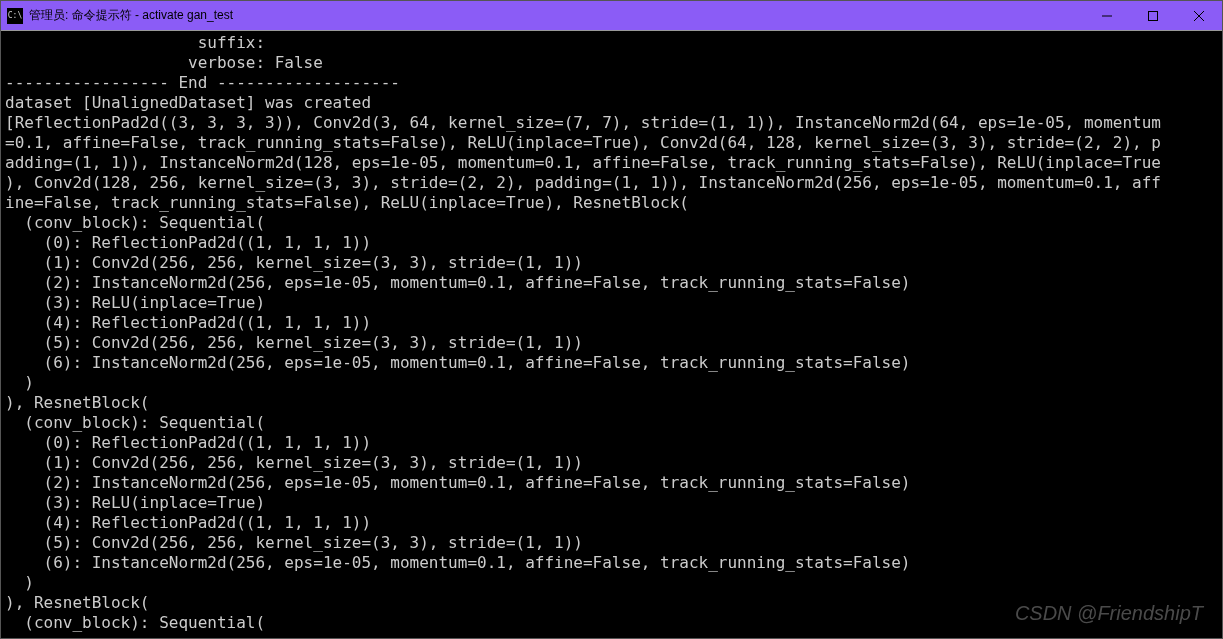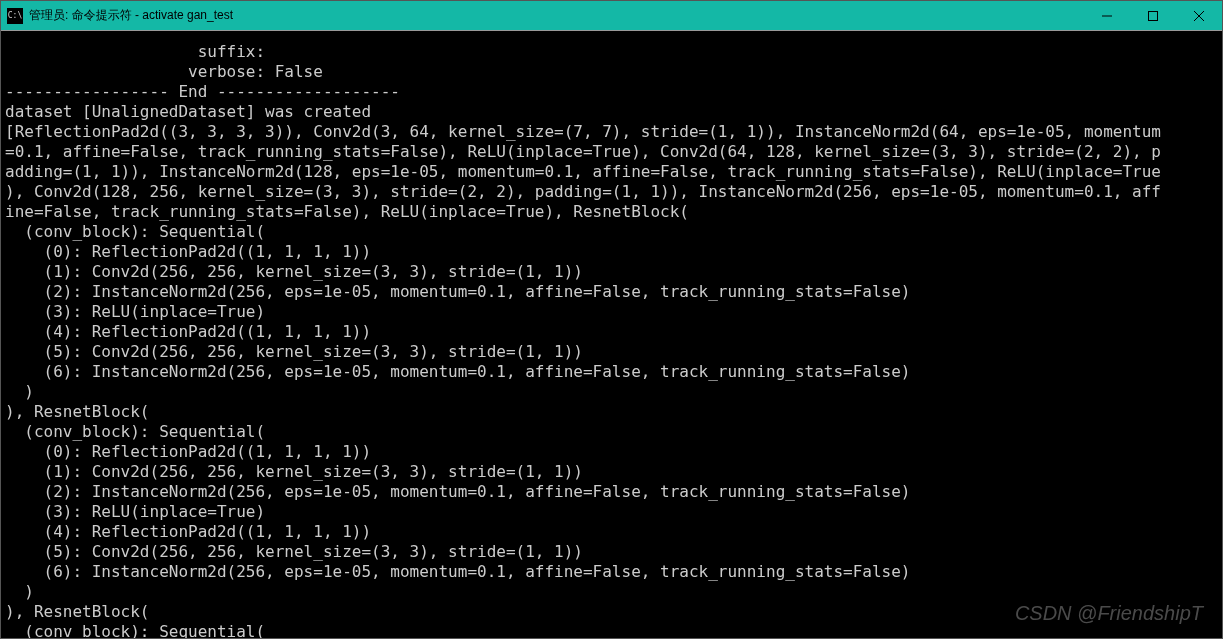--- a/index.html
+++ b/index.html
@@ -18,21 +18,21 @@
     .window {
       width: 100%;
       height: 100%;
       background: #fff;
       display: flex;
       flex-direction: column;
       border: 1px solid #555;
     }
     .titlebar {
       height: 30px;
-      background: #14b8a6;
+      background: #8b5cf6;
       display: flex;
       align-items: center;
       padding-left: 6px;
       border-bottom: 1px solid #999;
       font-size: 12px;
       color: #000;
     }
     .app-icon {
       width: 16px;
       height: 16px;
@@ -71,21 +71,21 @@
       width: 10px;
       height: 10px;
     }
     .terminal {
       flex: 1;
       background: #000;
       color: #cccccc;
       font-family: "NSimSun", "SimSun", "Consolas", monospace;
       font-size: 16px;
       line-height: 20px;
-      padding: 11px 4px;
+      padding: 2px 4px;
       white-space: pre;
       overflow: hidden;
       position: relative;
       letter-spacing: 0px;
     }
     .watermark {
       position: absolute;
       bottom: 14px;
       right: 20px;
       color: #888;

